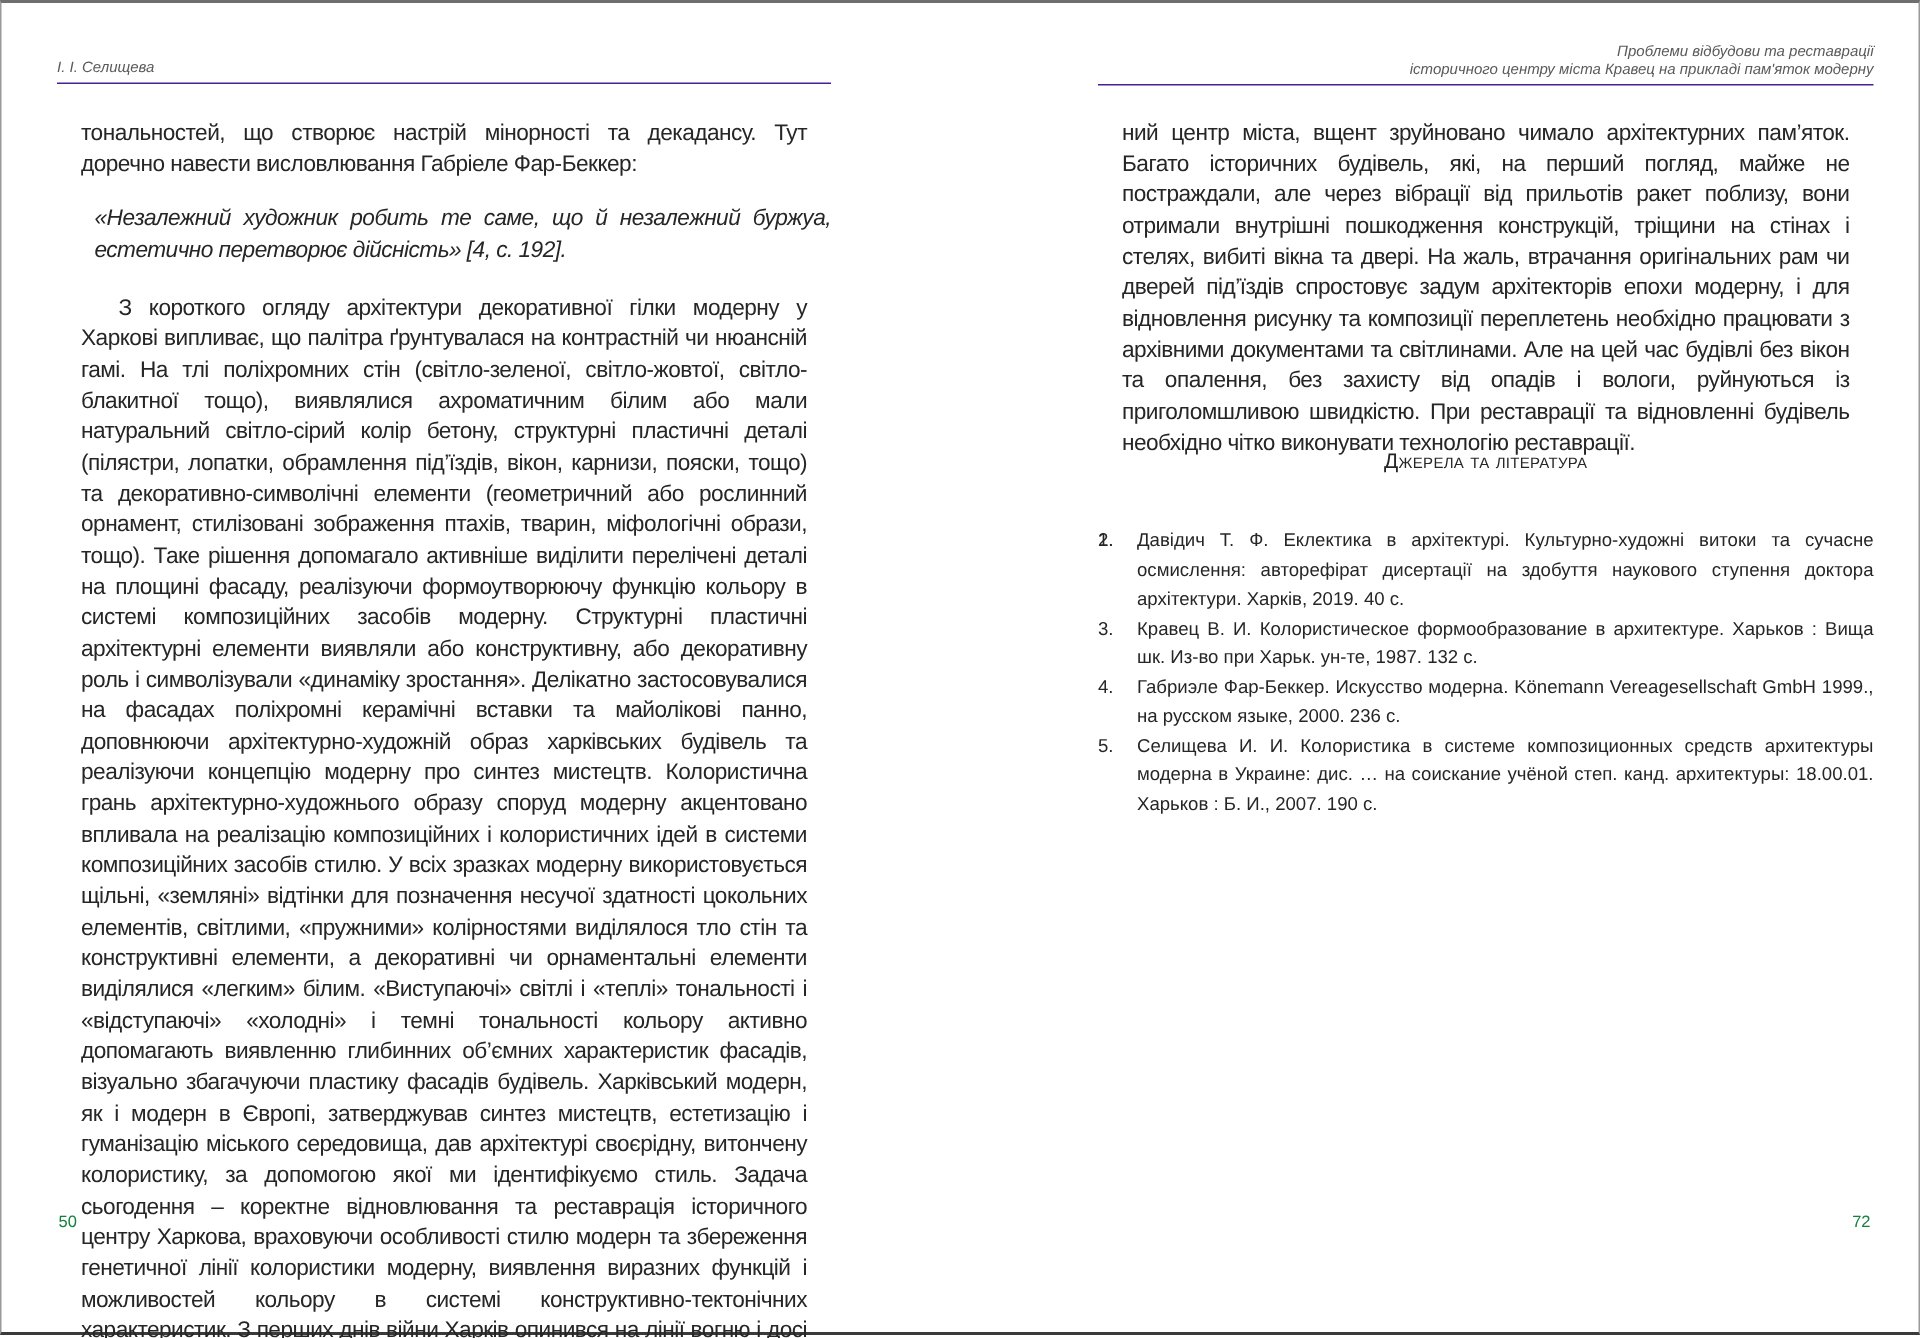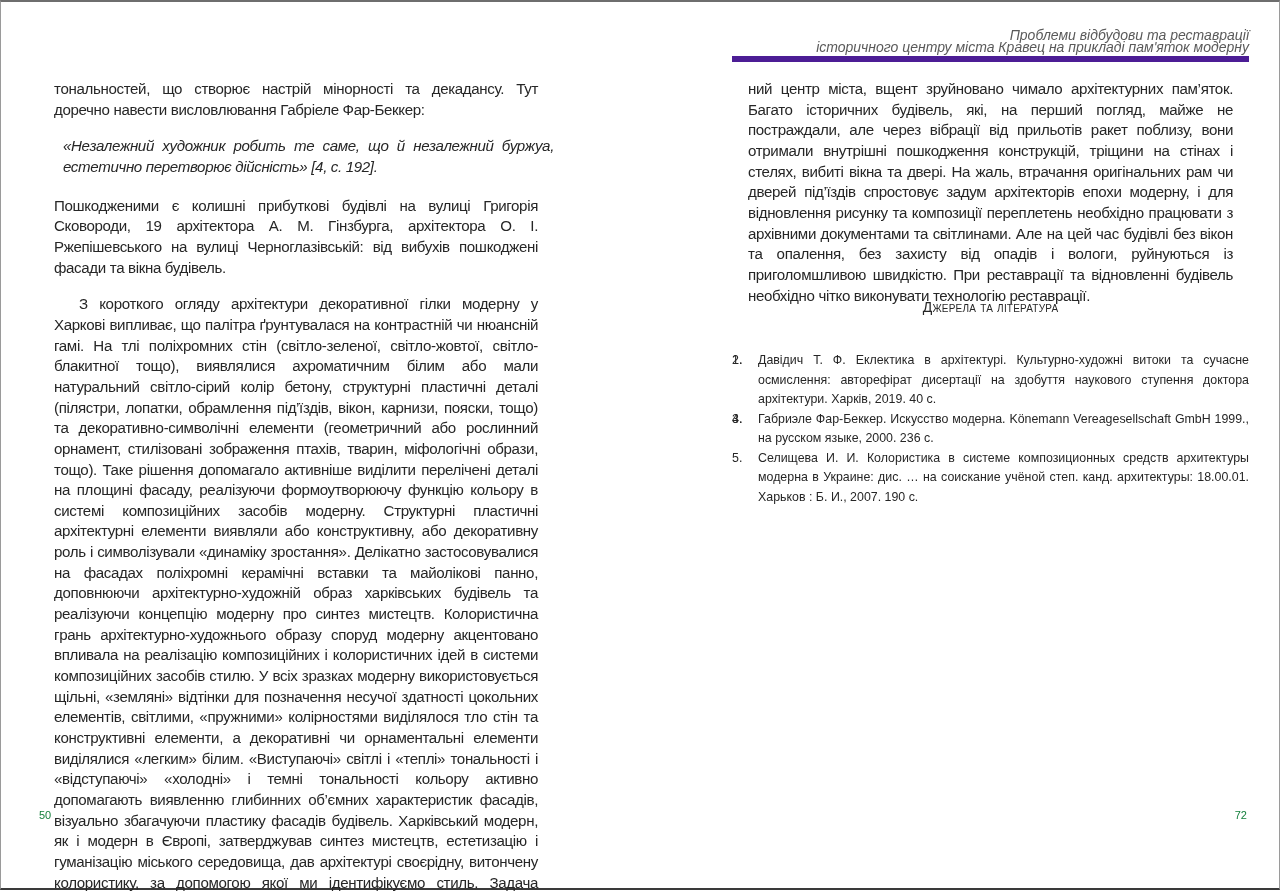--- a/index.html
+++ b/index.html
@@ -8,22 +8,22 @@
     position: absolute; left: 0; top: 0; width: 1280px; height: 890px;
     border-top: 2px solid #6e6e6e; border-left: 1px solid #9a9a9a;
     border-right: 1px solid #9a9a9a; border-bottom: 2px solid #3a3a3a;
     box-sizing: border-box; background: #fff;
   }
   .page { position: absolute; top: 0; height: 100%; }
   .page.left { left: 37px; width: 516px; }
   .page.right { left: 731px; width: 517px; }
   .running-head {
     font-family: "Liberation Sans", sans-serif; font-style: italic;
-    font-size: 14px; line-height: 12px; color: #5a5a5a;
-    border-bottom: 6px solid #4c1d95; padding-bottom: 2px;
+    font-size: 10px; line-height: 12px; color: #5a5a5a;
+    border-bottom: 1px solid #4c1d95; padding-bottom: 2px;
   }
   .page.left .running-head { position: absolute; top: 38px; left: 0; right: 0; height: 13px; }
   .page.right .running-head { position: absolute; top: 27px; left: 0; right: 0; height: 25px; text-align: right; }
   .rh-line { display: block; }
   .body {
     font-family: "Liberation Sans", sans-serif; font-size: 15.1px;
     line-height: 20.65px; color: #262626; text-align: justify;
     letter-spacing: -0.35px; word-spacing: 0px;
   }
   .page.left .body { position: absolute; top: 61px; left: 0; right: 0; }
@@ -50,41 +50,43 @@
   }
   .page.left .folio { left: 1px; }
   .page.right .folio { right: 2px; }
 </style>
 </head>
 <body>
 
 <div class="spread">
 
   <div class="page left">
+    <div class="running-head">
+      <span class="rh-line">І. І. Селищева</span>
+    </div>
     <div class="body">
       <p>тональностей, що створює настрій мінорності та декадансу. Тут доречно навести висловлювання Габріеле Фар-Беккер:</p>
       <p class="quote">«Незалежний художник робить те саме, що й незалежний буржуа, естетично перетворює дійсність» [4, с. 192].</p>
-      <p>Пошкодженими є колишні прибуткові будівлі на вулиці Григорія Сковороди, 19 архітектора А. М. Гінзбурга, архітектора О. І. Ржепішевського на вулиці Черноглазівській: від вибухів пошкоджені фасади та вікна будівель.</p>
       <p class="indent">З короткого огляду архітектури декоративної гілки модерну у Харкові випливає, що палітра ґрунтувалася на контрастній чи нюансній гамі. На тлі поліхромних стін (світло-зеленої, світло-жовтої, світло-блакитної тощо), виявлялися ахроматичним білим або мали натуральний світло-сірий колір бетону, структурні пластичні деталі (пілястри, лопатки, обрамлення під’їздів, вікон, карнизи, пояски, тощо) та декоративно-символічні елементи (геометричний або рослинний орнамент, стилізовані зображення птахів, тварин, міфологічні образи, тощо). Таке рішення допомагало активніше виділити перелічені деталі на площині фасаду, реалізуючи формоутворюючу функцію кольору в системі композиційних засобів модерну. Структурні пластичні архітектурні елементи виявляли або конструктивну, або декоративну роль і символізували «динаміку зростання». Делікатно застосовувалися на фасадах поліхромні керамічні вставки та майолікові панно, доповнюючи архітектурно-художній образ харківських будівель та реалізуючи концепцію модерну про синтез мистецтв. Колористична грань архітектурно-художнього образу споруд модерну акцентовано впливала на реалізацію композиційних і колористичних ідей в системи композиційних засобів стилю. У всіх зразках модерну використовується щільні, «земляні» відтінки для позначення несучої здатності цокольних елементів, світлими, «пружними» колірностями виділялося тло стін та конструктивні елементи, а декоративні чи орнаментальні елементи виділялися «легким» білим. «Виступаючі» світлі і «теплі» тональності і «відступаючі» «холодні» і темні тональності кольору активно допомагають виявленню глибинних об’ємних характеристик фасадів, візуально збагачуючи пластику фасадів будівель. Харківський модерн, як і модерн в Європі, затверджував синтез мистецтв, естетизацію і гуманізацію міського середовища, дав архітектурі своєрідну, витончену колористику, за допомогою якої ми ідентифікуємо стиль. Задача сьогодення – коректне відновлювання та реставрація історичного центру Харкова, враховуючи особливості стилю модерн та збереження генетичної лінії колористики модерну, виявлення виразних функцій і можливостей кольору в системі конструктивно-тектонічних характеристик. З перших днів війни Харків опинився на лінії вогню і досі місто та область потерпають від ракетних ударів. За цей час пошкоджено історич-</p>
     </div>
     <div class="folio">50</div>
   </div>
 
   <div class="page right">
     <div class="running-head">
       <span class="rh-line">Проблеми відбудови та реставрації</span>
       <span class="rh-line">історичного центру міста Кравец на прикладі пам'яток модерну</span>
     </div>
     <div class="body">
       <p>ний центр міста, вщент зруйновано чимало архітектурних пам’яток. Багато історичних будівель, які, на перший погляд, майже не постраждали, але через вібрації від прильотів ракет поблизу, вони отримали внутрішні пошкодження конструкцій, тріщини на стінах і стелях, вибиті вікна та двері. На жаль, втрачання оригінальних рам чи дверей під’їздів спростовує задум архітекторів епохи модерну, і для відновлення рисунку та композиції переплетень необхідно працювати з архівними документами та світлинами. Але на цей час будівлі без вікон та опалення, без захисту від опадів і вологи, руйнуються із приголомшливою швидкістю. При реставрації та відновленні будівель необхідно чітко виконувати технологію реставрації.</p>
     </div>
     <div class="section-title">Джерела та література</div>
     <ol class="refs">
       <li><span class="num">1.</span></li>
       <li><span class="num">2.</span><span>Давідич Т. Ф. Еклектика в архітектурі. Культурно-художні витоки та сучасне осмислення: авторефірат дисертації на здобуття наукового ступення доктора архітектури. Харків, 2019. 40 с.</span></li>
-      <li><span class="num">3.</span></li>
+      <li><span class="num">3.</span><span>Кравец В. И. Колористическое формообразование в архитектуре. Харьков : Вища шк. Из-во при Харьк. ун-те, 1987. 132 с.</span></li>
       <li><span class="num">4.</span><span>Габриэле Фар-Беккер. Искусство модерна. Könemann Vereagesellschaft GmbH 1999., на русском языке, 2000. 236 с.</span></li>
       <li><span class="num">5.</span><span>Селищева И. И. Колористика в системе композиционных средств архитектуры модерна в Украине: дис. … на соискание учёной степ. канд. архитектуры: 18.00.01. Харьков : Б. И., 2007. 190 с.</span></li>
     </ol>
     <div class="folio">72</div>
   </div>
 
 </div>
 
 </body></html>

